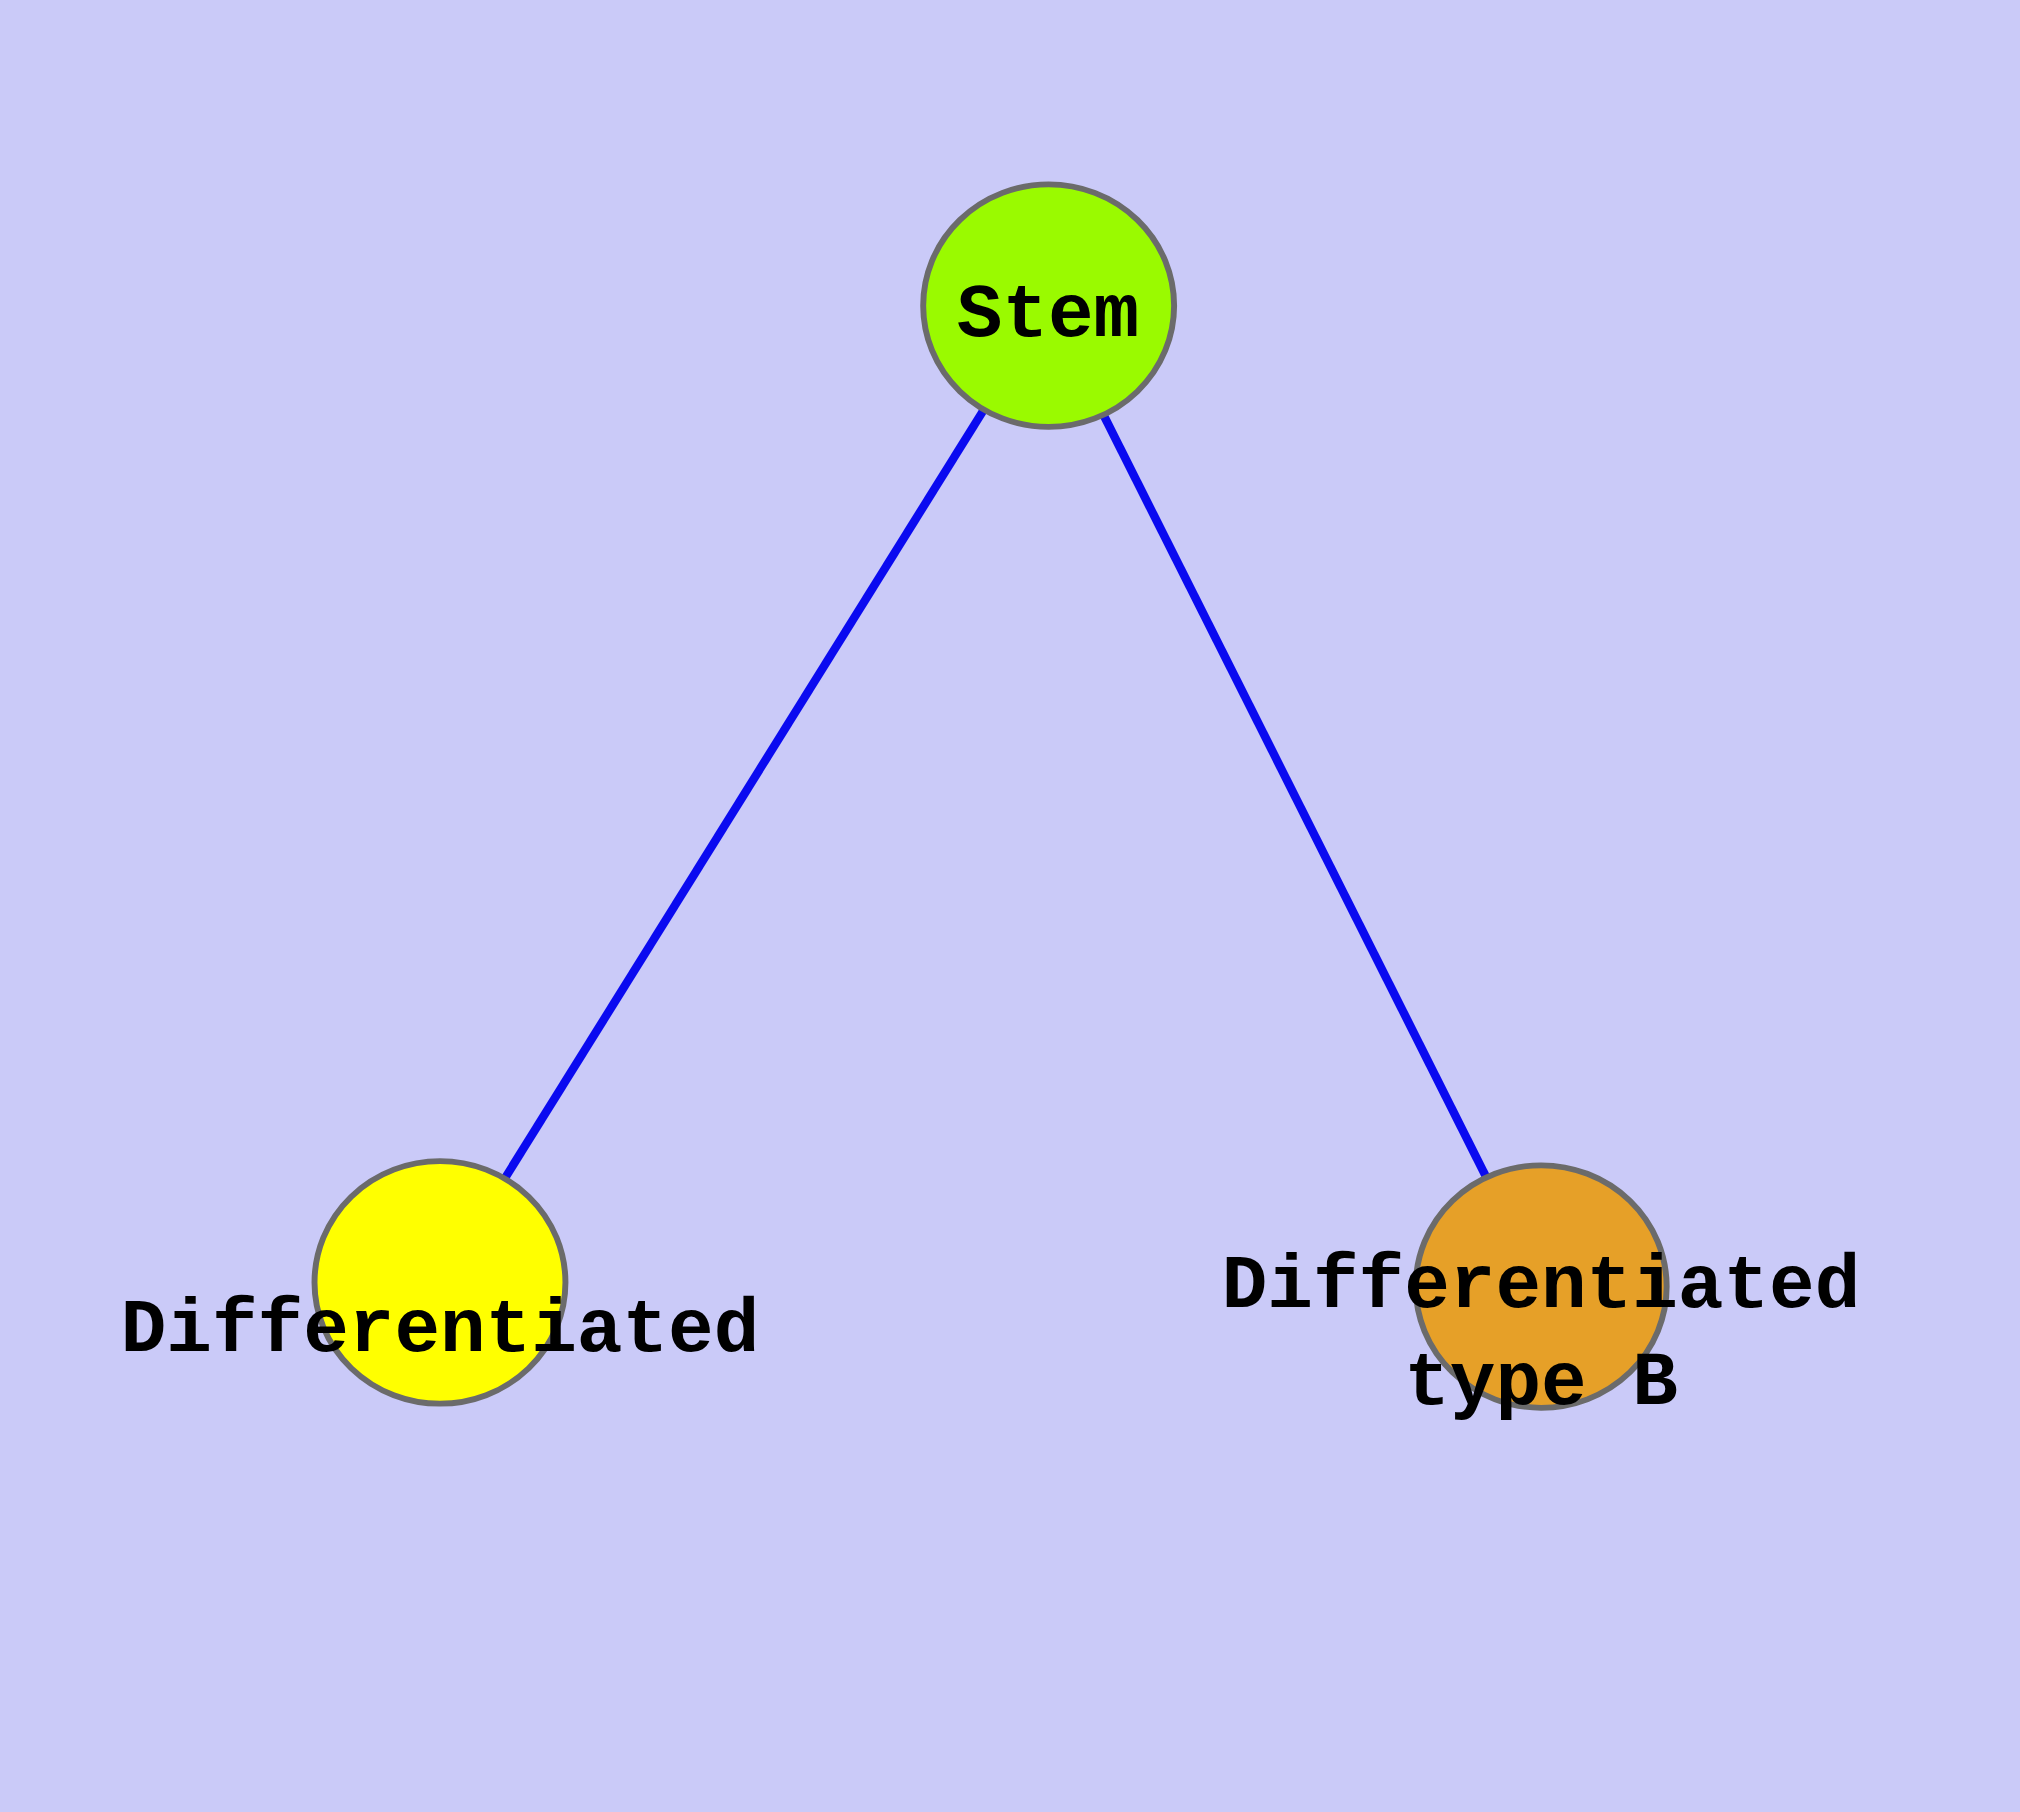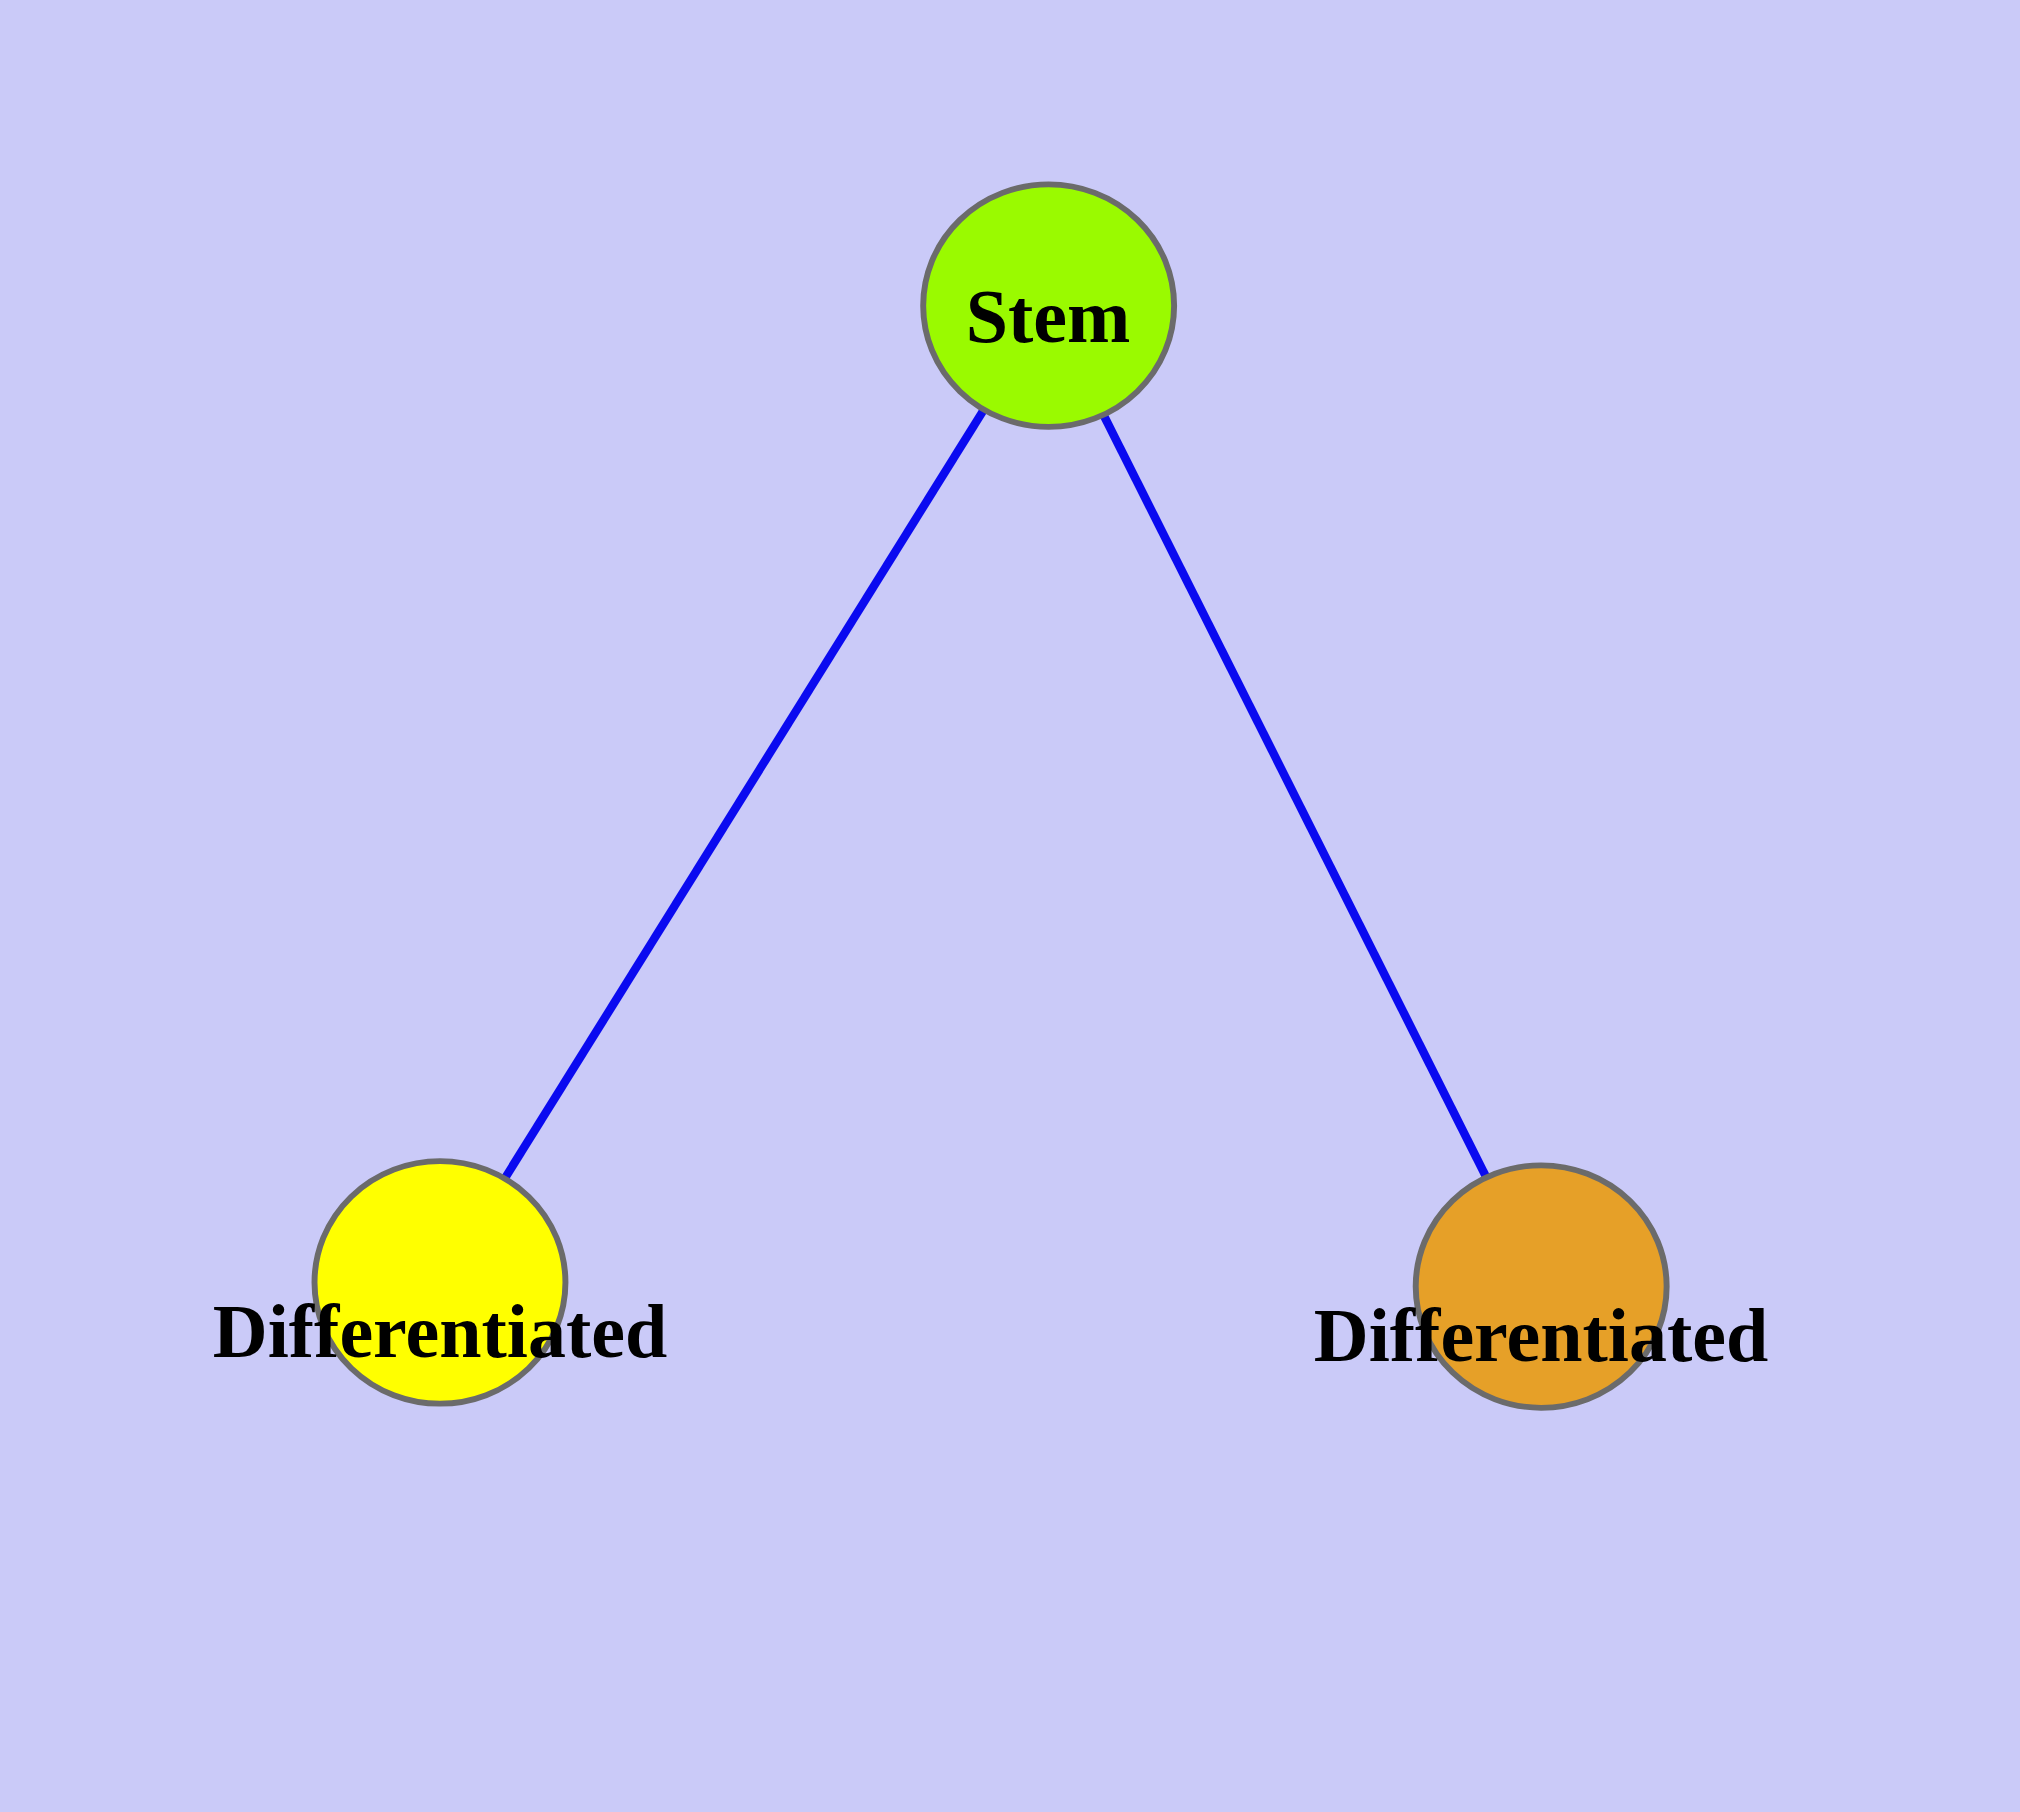--- a/index.html
+++ b/index.html
@@ -6,21 +6,21 @@
     margin: 0;
     padding: 0;
     background: var(--bg, #CACAF8);
   }
   .stage {
     position: relative;
     width: 2021px;
     height: 1752px;
     background: var(--bg, #CACAF8);
     overflow: hidden;
-    font-family: Liberation Serif, serif;
+    font-family: Liberation Mono, monospace;
   }
   .graph-svg {
     position: absolute;
     inset: 0;
     width: 100%;
     height: 100%;
     display: block;
   }
   .node-label {
     position: absolute;
@@ -52,16 +52,17 @@
   <div class="node-label" style="left:1048px; top:317px;">
     <div>Stem</div>
   </div>
 
   <div class="node-label" style="left:440px; top:1332px;">
     <div>Differentiated</div>
   </div>
 
   <div class="node-label" style="left:1541px; top:1336px;">
     <div>Differentiated</div>
+    <div>type B</div>
   </div>
 
 </div>
 
 
 </body></html>

